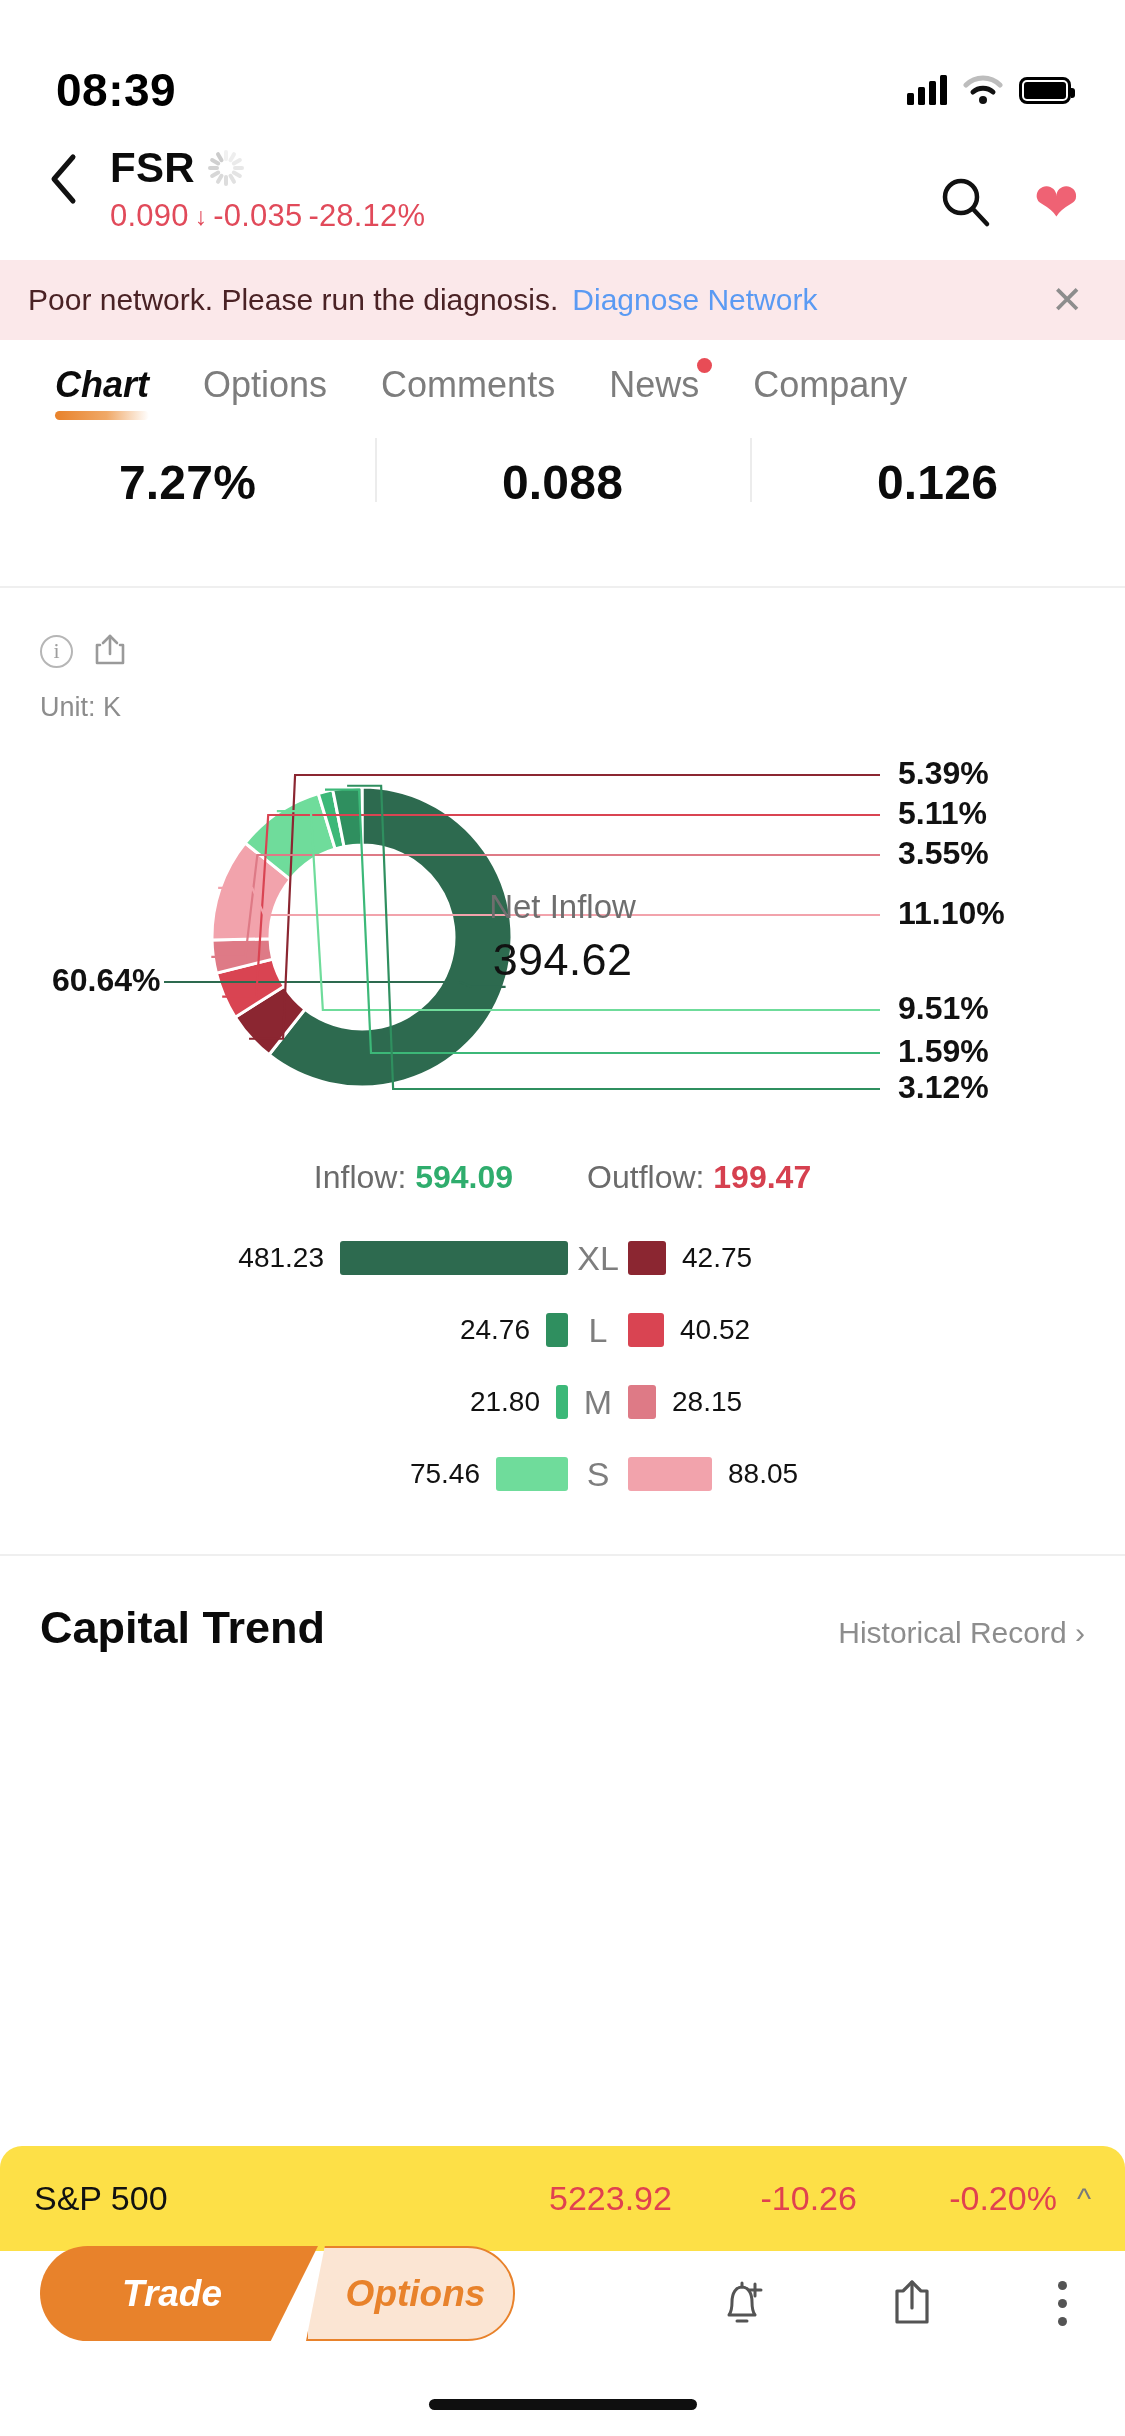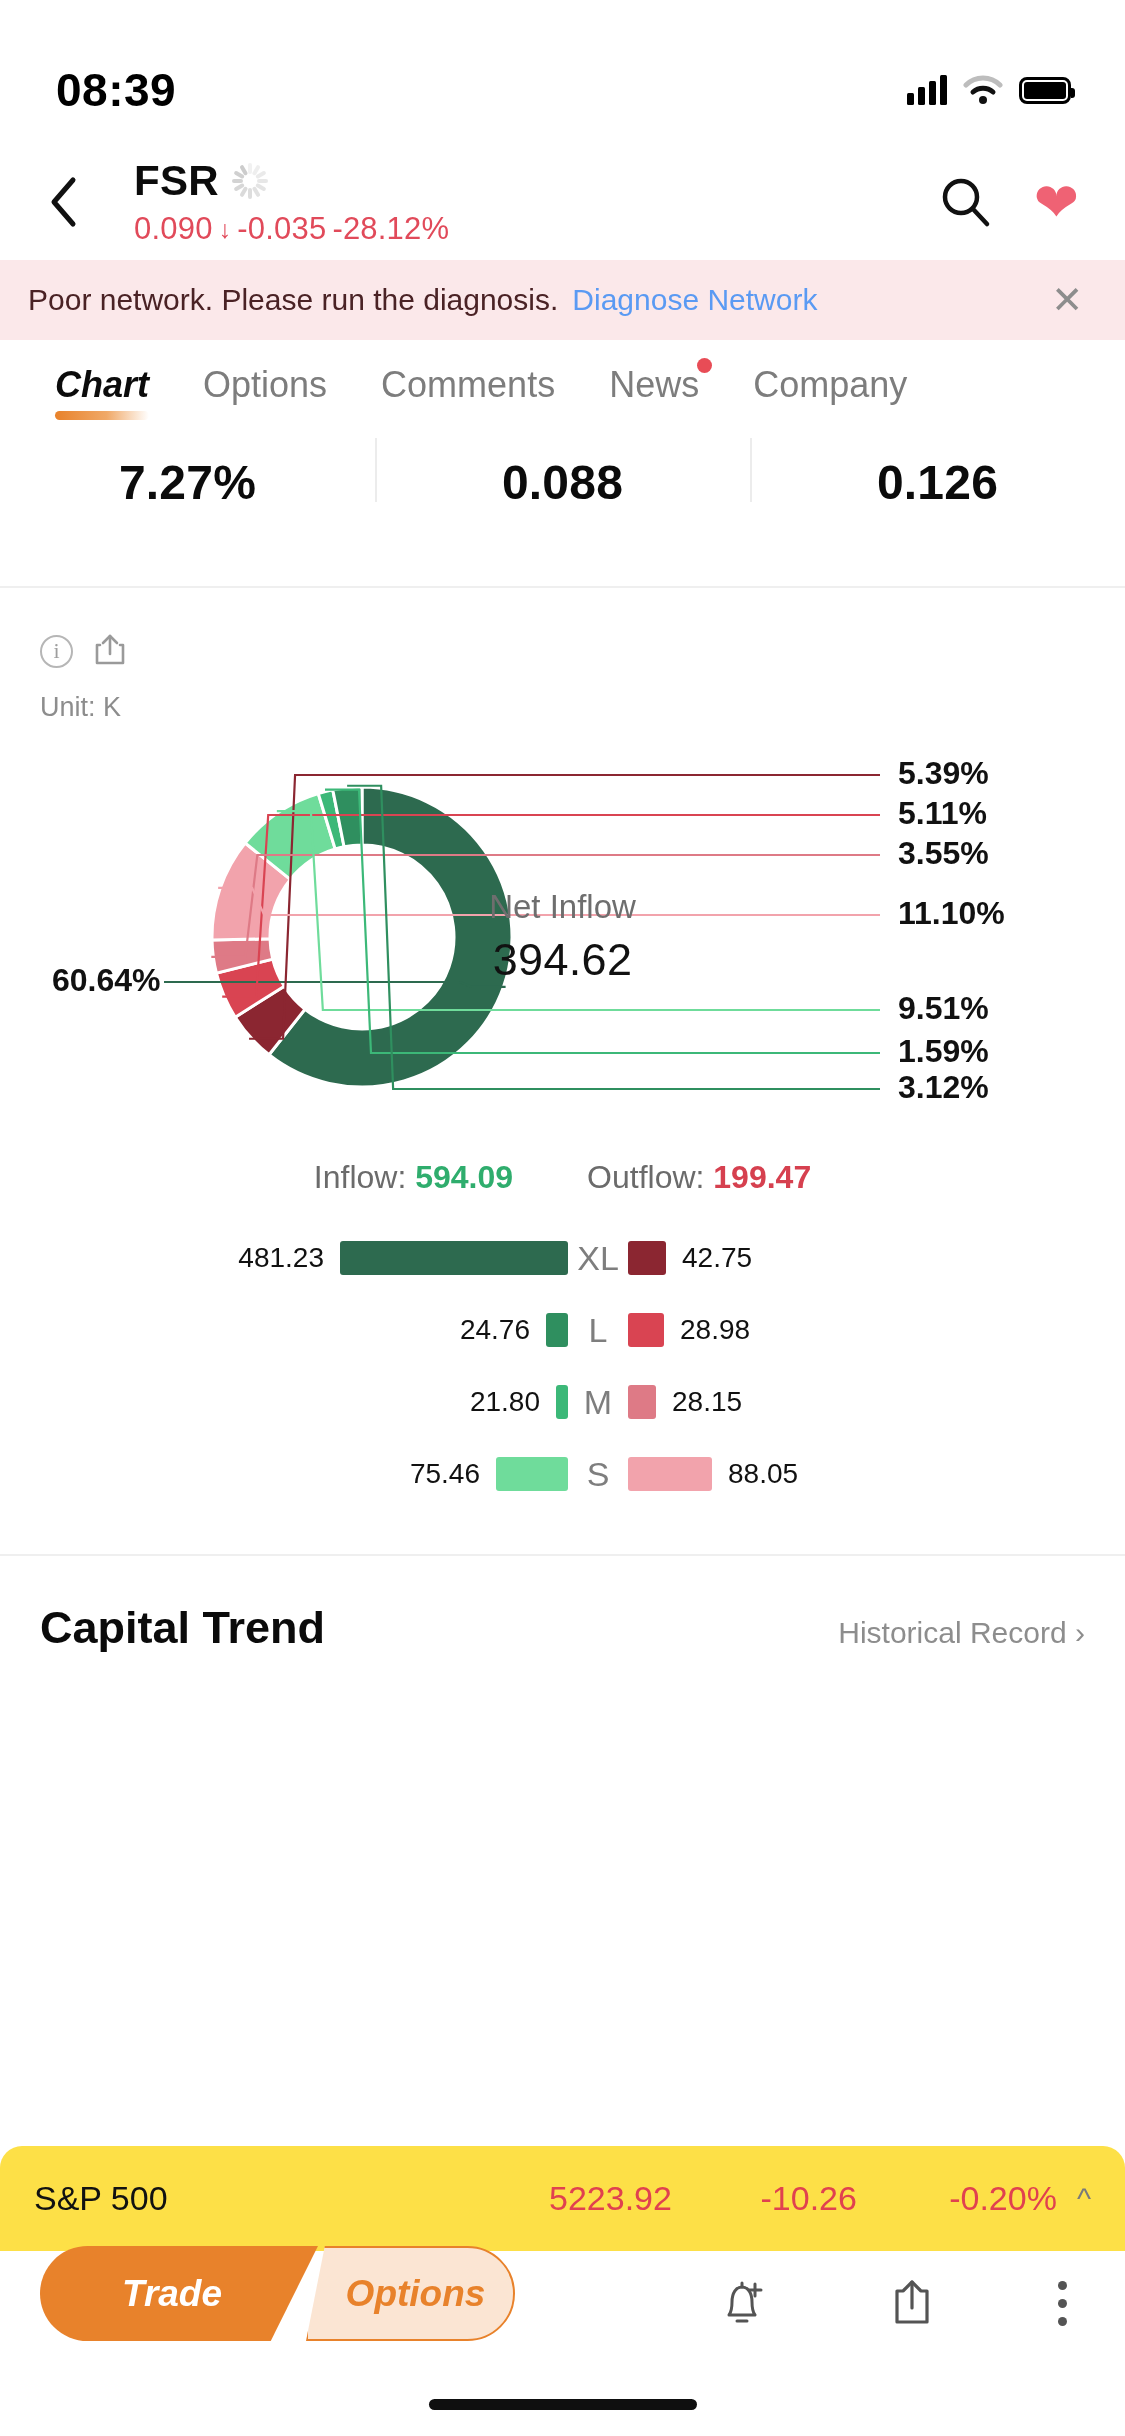--- a/index.html
+++ b/index.html
@@ -24,21 +24,21 @@
   .sig i { width:7px; background:#000; border-radius:1.5px; display:block; }
   .sig i:nth-child(1){height:12px}
   .sig i:nth-child(2){height:18px}
   .sig i:nth-child(3){height:24px}
   .sig i:nth-child(4){height:30px}
   .batt { width:52px; height:27px; border:3px solid #000; border-radius:8px; position:relative; padding:2px; }
   .batt b { display:block; height:100%; background:#000; border-radius:3px; }
   .batt:after { content:""; position:absolute; right:-7px; top:8px; width:4px; height:10px; background:#000; border-radius:0 3px 3px 0; }
 
   
-  .header { height:116px; display:flex; align-items:center; padding:0 46px 0 28px;gap:24px; }
+  .header { height:116px; display:flex; padding:0 46px 0 28px; }
   .back { width:70px; height:70px; display:flex; align-items:center; justify-content:center; flex:0 0 auto; }
   .back svg { width:34px; height:52px; }
   .hdr-mid { flex:1 1 auto; padding-left:12px; }
   .hdr-row1 { display:flex; align-items:center; gap:13px; }
   .ticker { font-size:42px; font-weight:700; color:#0b0b0b; letter-spacing:.3px; }
   .spinner { width:36px; height:36px; position:relative; }
   .spinner i {
     position:absolute; left:50%; top:50%; width:4px; height:11px;
     background:#c9c9c9; border-radius:2px; transform-origin:2px 18px;
     margin-left:-2px; margin-top:-18px;
@@ -326,21 +326,21 @@
       </div>
     </div>
     <div class="lrow">
       <div class="lleft">
         <span class="lnum r">24.76</span>
         <span class="bar" style="width: 22px; background: rgb(47, 143, 95);"></span>
       </div>
       <span class="lcat">L</span>
       <div class="lright">
         <span class="bar" style="width: 36px; background: rgb(217, 68, 82);"></span>
-        <span class="lnum">28.98</span>
+        <span class="lnum">40.52</span>
       </div>
     </div>
     <div class="lrow">
       <div class="lleft">
         <span class="lnum r">21.80</span>
         <span class="bar" style="width: 12px; background: rgb(60, 184, 120);"></span>
       </div>
       <span class="lcat">M</span>
       <div class="lright">
         <span class="bar" style="width: 28px; background: rgb(222, 122, 134);"></span>

